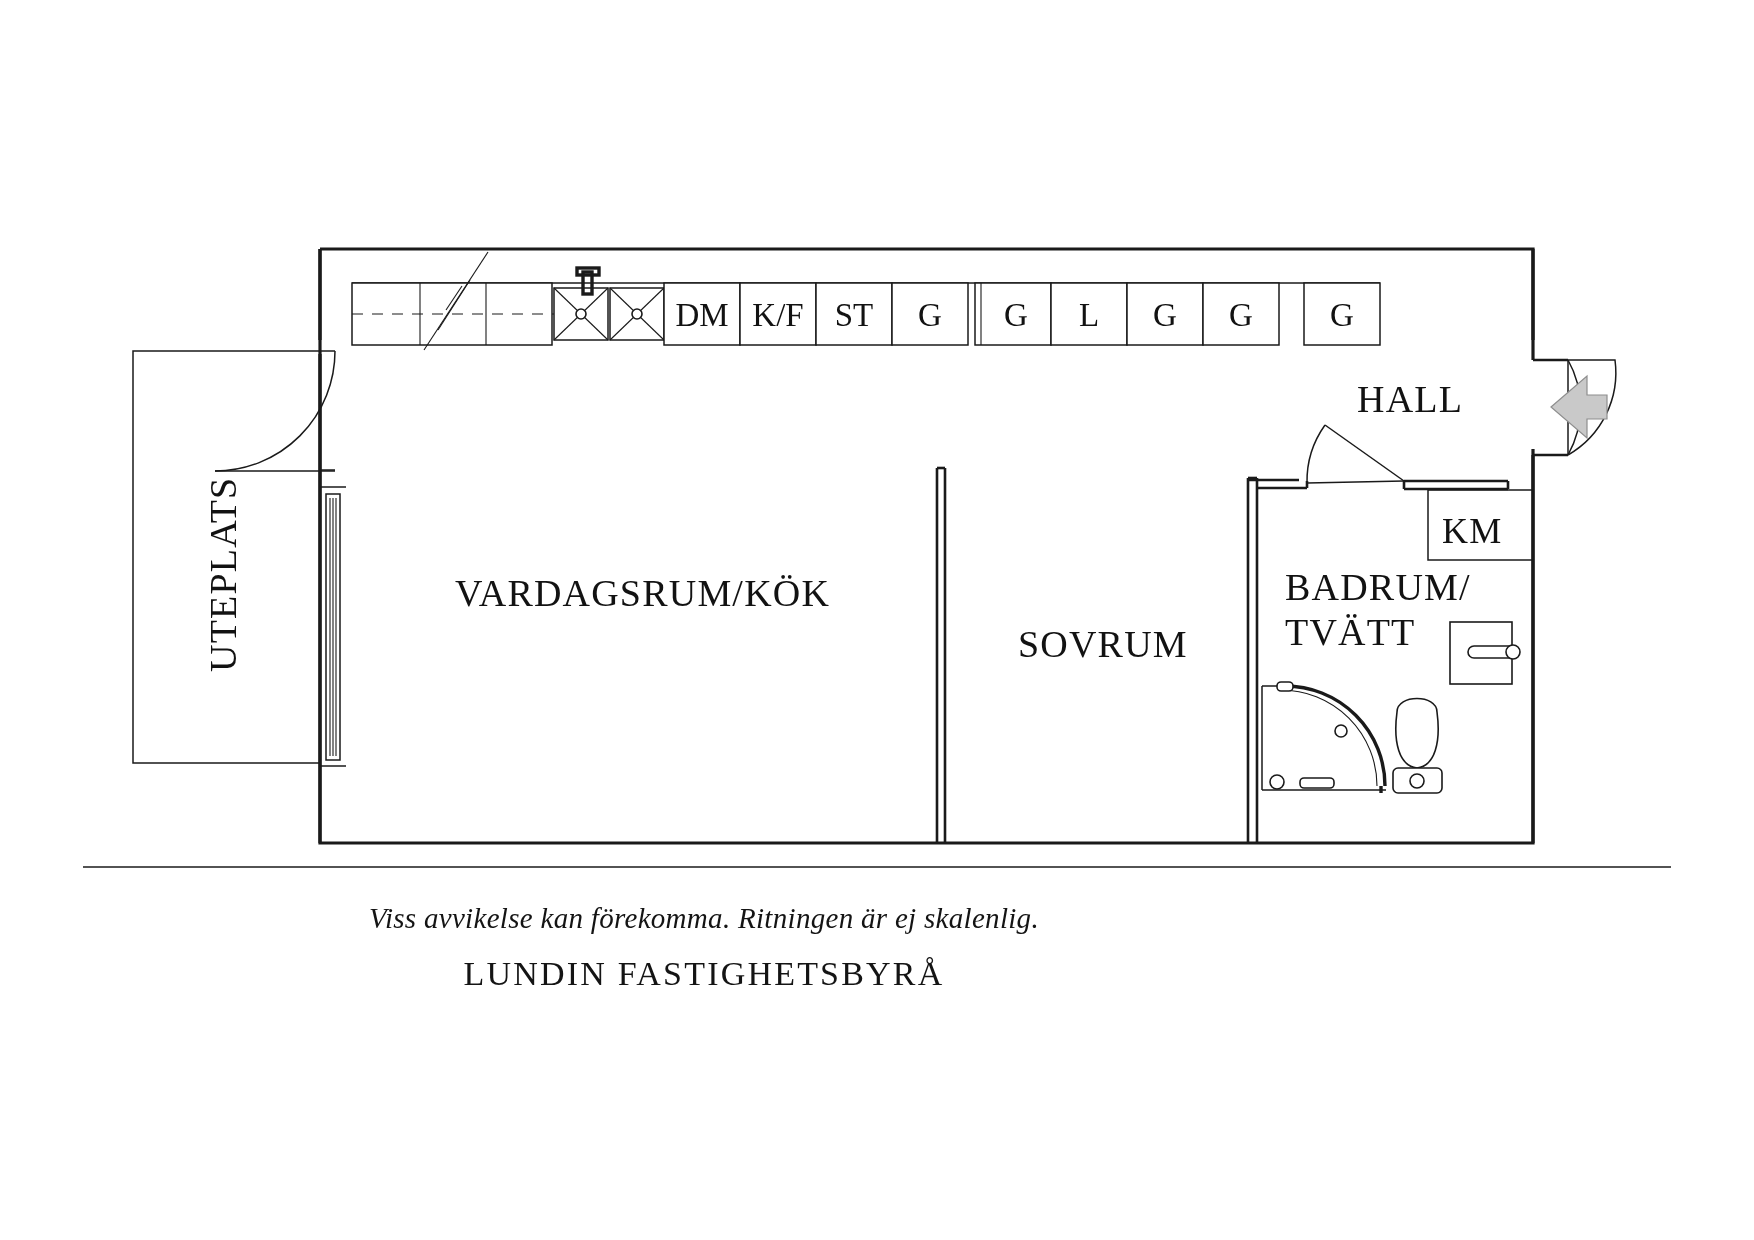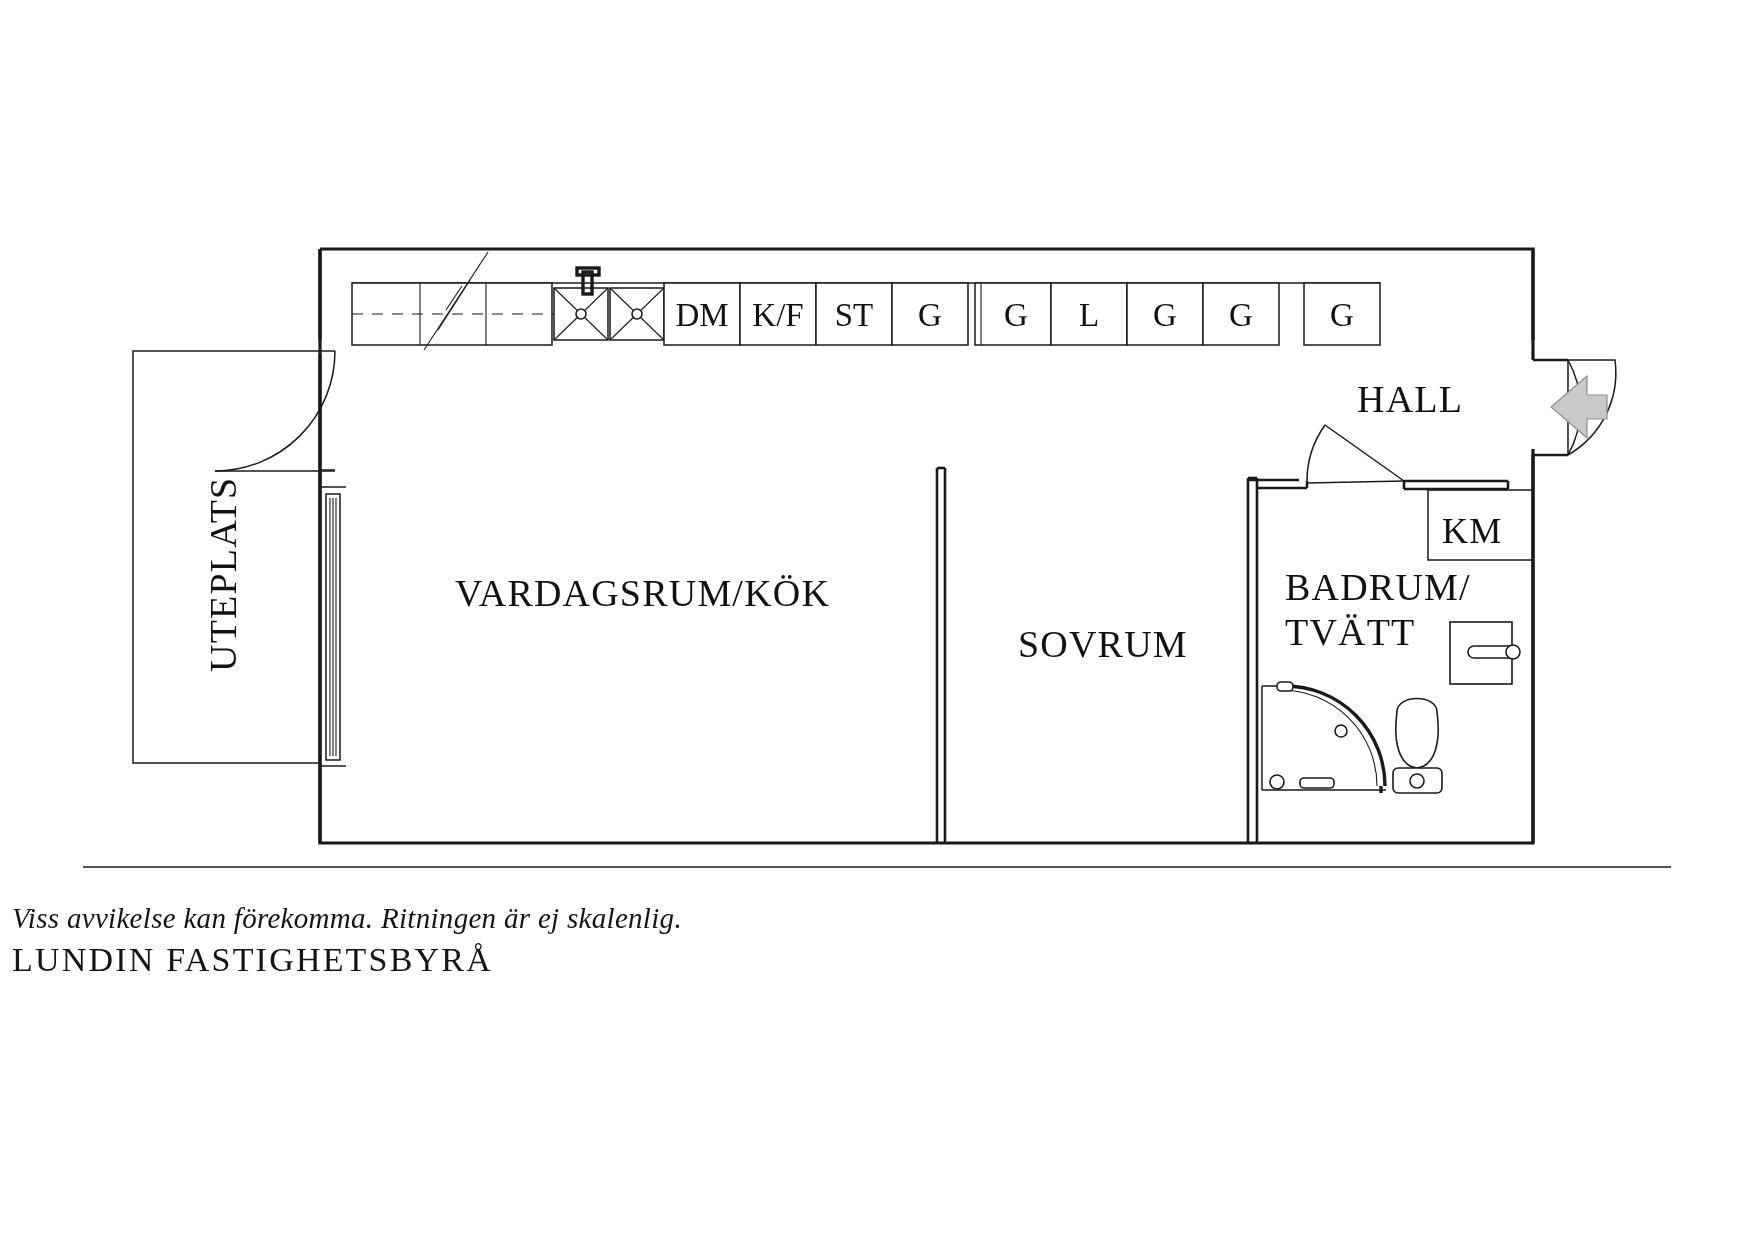--- a/index.html
+++ b/index.html
@@ -47,40 +47,40 @@
   }
   text.room-label.small { font-size: 36px; }
   text.cab-label {
     font-family: "Liberation Serif", "DejaVu Serif", serif;
     font-size: 33px;
     fill: #121212;
     text-anchor: middle;
   }
   .caption-wrap {
     position: absolute;
-    left: 12px;
+    left: 5px;
     top: 900px;
     width: 1398px;
-    text-align: left;
+    text-align: center;
   }
   .caption-italic {
     font-family: "Liberation Serif", "DejaVu Serif", serif;
     font-style: italic;
     font-size: 29px;
     color: #141414;
     letter-spacing: 0.3px;
     line-height: 1.25;
   }
   .caption-brand {
     font-family: "Liberation Serif", "DejaVu Serif", serif;
     font-size: 34px;
     color: #141414;
     letter-spacing: 2.2px;
     line-height: 1.3;
-    margin-top: 2px;
+    margin-top: 16px;
   }
 </style>
 </head>
 <body>
 
 <div id="plan-root">
 
   <svg class="plan" viewBox="0 0 1754 1240" xmlns="http://www.w3.org/2000/svg">
 
     <g>

